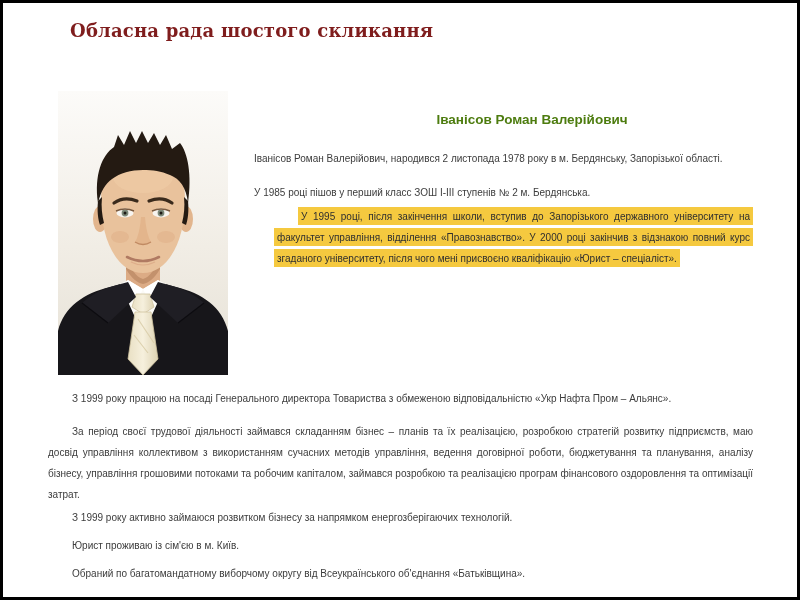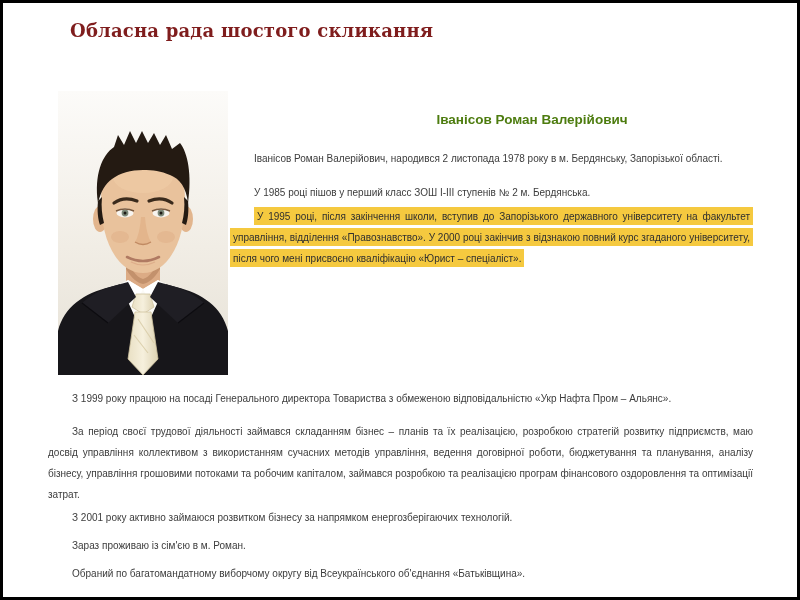--- a/index.html
+++ b/index.html
@@ -27,21 +27,21 @@
     margin:0;padding:0;
     font-size:10px;line-height:21px;color:#3c3c3c;
     text-align:justify;text-indent:24px;
   }
   .name{
     margin:18px 0 0 81px;
     font-size:13.5px;line-height:21px;font-weight:700;color:#4d7c0f;text-align:center;
   }
   .col .para:nth-of-type(1){margin-top:18px;}
   .col .para:nth-of-type(2){margin-top:13px;}
-  .col .para:nth-of-type(3){margin-top:2px;}
+  .col .para:nth-of-type(3){margin-top:2px;margin-left:44px;}
   .col .para:nth-of-type(4){margin-top:7px;}
   .col .para:nth-of-type(5){margin-top:6px;}
   .full .para:nth-of-type(1){margin-top:11px;}
   .full .para:nth-of-type(2){margin-top:12px;}
   .full .para:nth-of-type(3){margin-top:2px;}
   .full .para:nth-of-type(4){margin-top:7px;}
   .full .para:nth-of-type(5){margin-top:7px;}
   mark.hl{
     background:var(--hl,#F5C93F);
     color:#2f2f2f;
@@ -139,18 +139,18 @@
     <div id="column-paragraphs">
         <p class="para">Іванісов Роман Валерійович, народився 2 листопада 1978 року в м. Бердянську, Запорізької області.</p>
         <p class="para">У 1985 році пішов у перший класс ЗОШ І-ІІІ ступенів № 2 м. Бердянська.</p>
         <p class="para"><mark class="hl">У 1995 році, після закінчення школи, вступив до Запорізького державного університету на факультет управління, відділення «Правознавство». У 2000 році закінчив з відзнакою повний курс згаданого університету, після чого мені присвоєно кваліфікацію «Юрист – спеціаліст».</mark></p>
       </div>
   </div>
 
   <div class="full" id="full-paragraphs">
       <p class="para">З 1999 року працюю на посаді Генерального директора Товариства з обмеженою відповідальністю «Укр Нафта Пром – Альянс».</p>
       <p class="para">За період своєї трудової діяльності займався складанням бізнес – планів та їх реалізацією, розробкою стратегій розвитку підприємств, маю досвід управління коллективом з використанням сучасних методів управління, ведення договірної роботи, бюджетування та планування, аналізу бізнесу, управління грошовими потоками та робочим капіталом, займався розробкою та реалізацією програм фінансового оздоровлення та оптимізації затрат.</p>
-      <p class="para">З 2001 року активно займаюся розвитком бізнесу за напрямком енергозберігаючих технологій.</p>
-      <p class="para">Зараз проживаю із сім'єю в м. Роман.</p>
+      <p class="para">З 1999 року активно займаюся розвитком бізнесу за напрямком енергозберігаючих технологій.</p>
+      <p class="para">Юрист проживаю із сім'єю в м. Київ.</p>
       <p class="para">Обраний по багатомандатному виборчому округу від Всеукраїнського об'єднання «Батьківщина».</p>
     </div>
 
 </div>
 
 </body></html>

